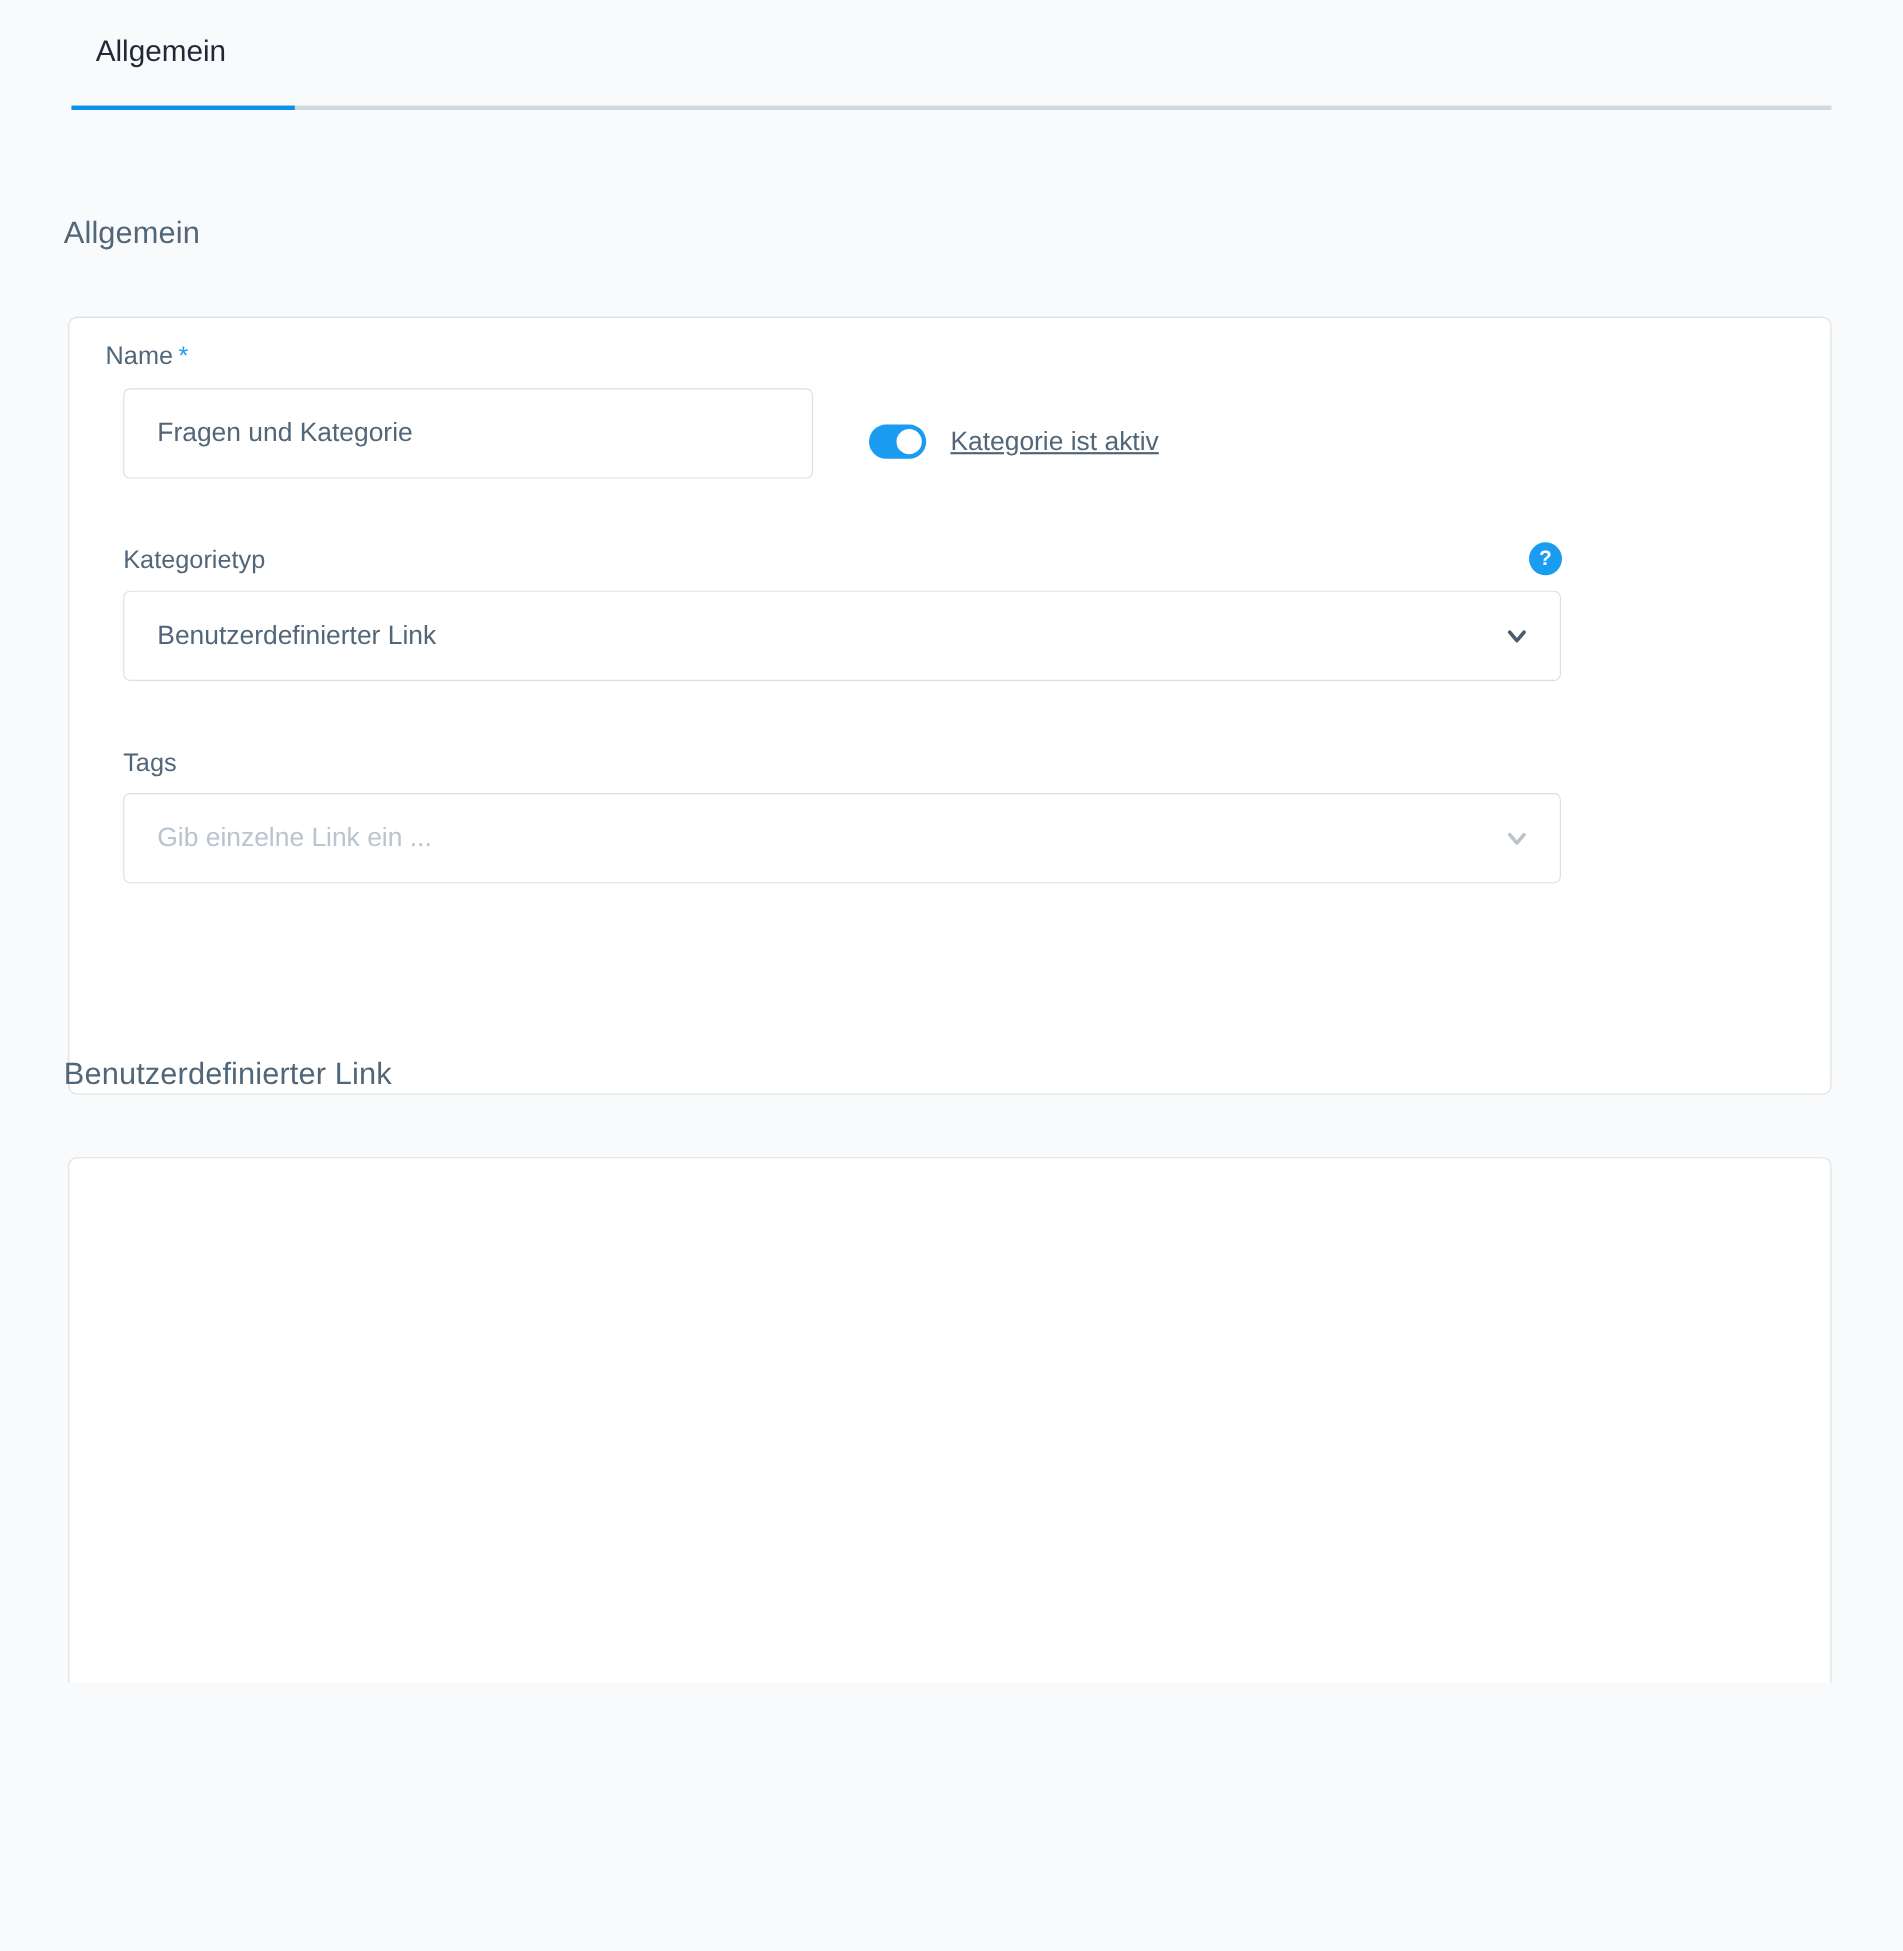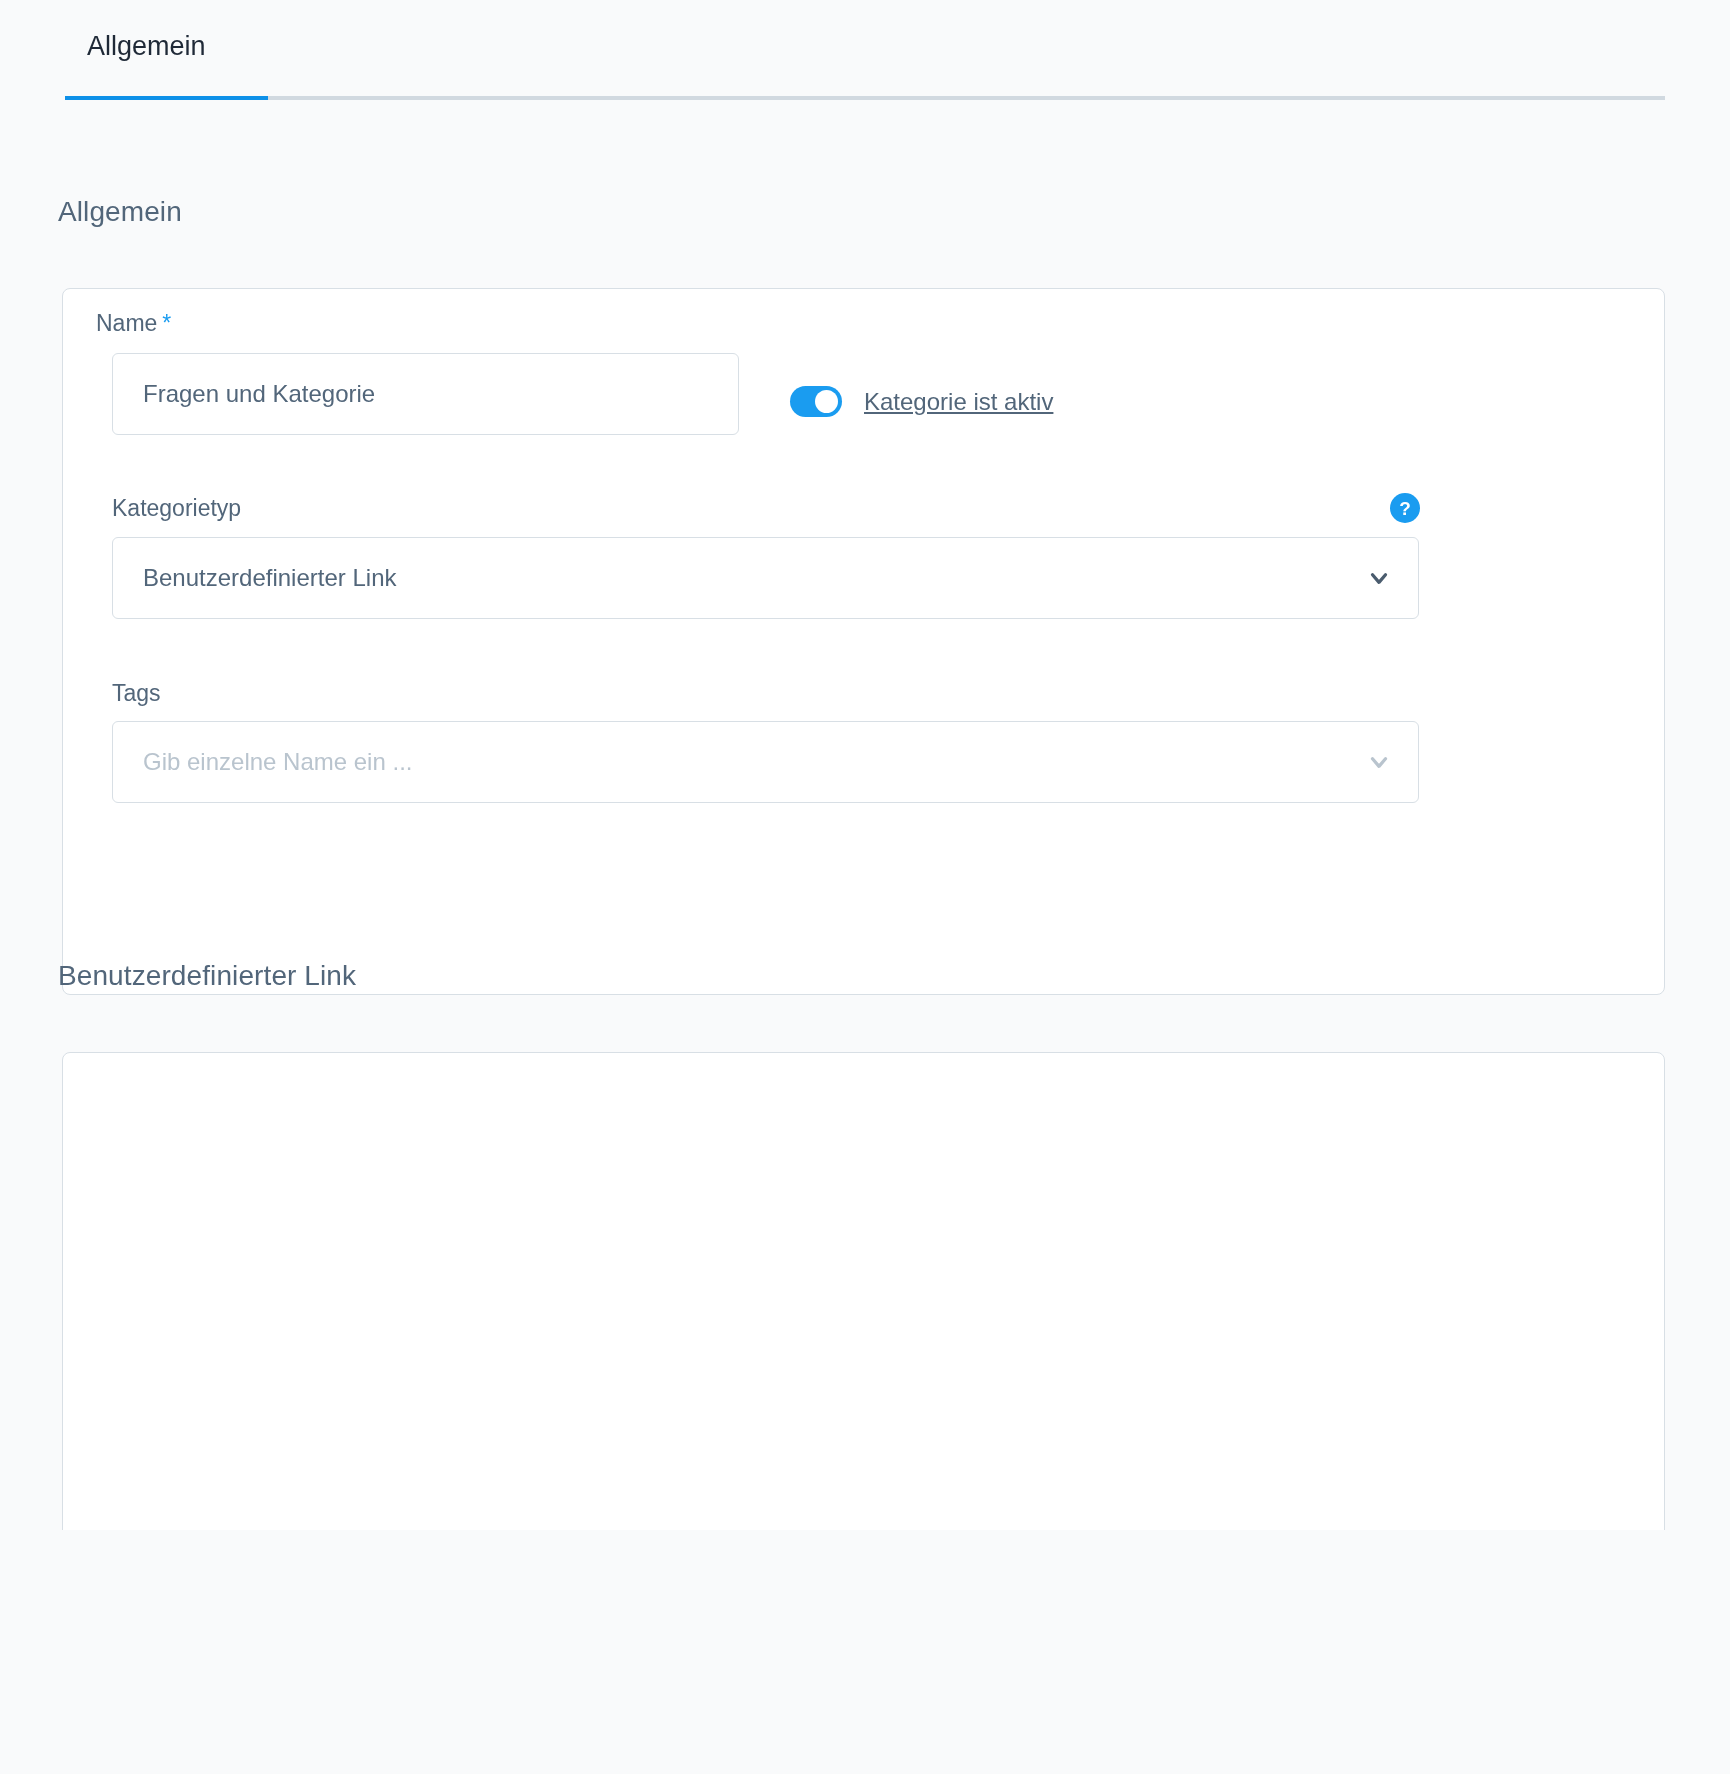--- a/index.html
+++ b/index.html
@@ -230,21 +230,21 @@
     <span class="value-text">Benutzerdefinierter Link</span>
     <span class="select-chevron">
       <svg width="26" height="26" viewBox="0 0 24 24" fill="none" stroke="#4a5c6e" stroke-width="3" stroke-linecap="round" stroke-linejoin="round">
           <polyline points="6 9 12 16 18 9"></polyline>
         </svg>
     </span>
   </div>
 
   <label class="field-label" id="label-tags">Tags</label>
   <div class="text-input placeholder-state" id="select-tags">
-    <span class="value-text">Gib einzelne Name ein ...</span>
+    <span class="value-text">Gib einzelne Link ein ...</span>
     <span class="select-chevron">
       <svg width="26" height="26" viewBox="0 0 24 24" fill="none" stroke="#b9c4ce" stroke-width="3" stroke-linecap="round" stroke-linejoin="round">
           <polyline points="6 9 12 16 18 9"></polyline>
         </svg>
     </span>
   </div>
 
   <div class="section-title" id="section-title-customlink">Benutzerdefinierter Link</div>
 
   <div class="card" id="card-customlink">

